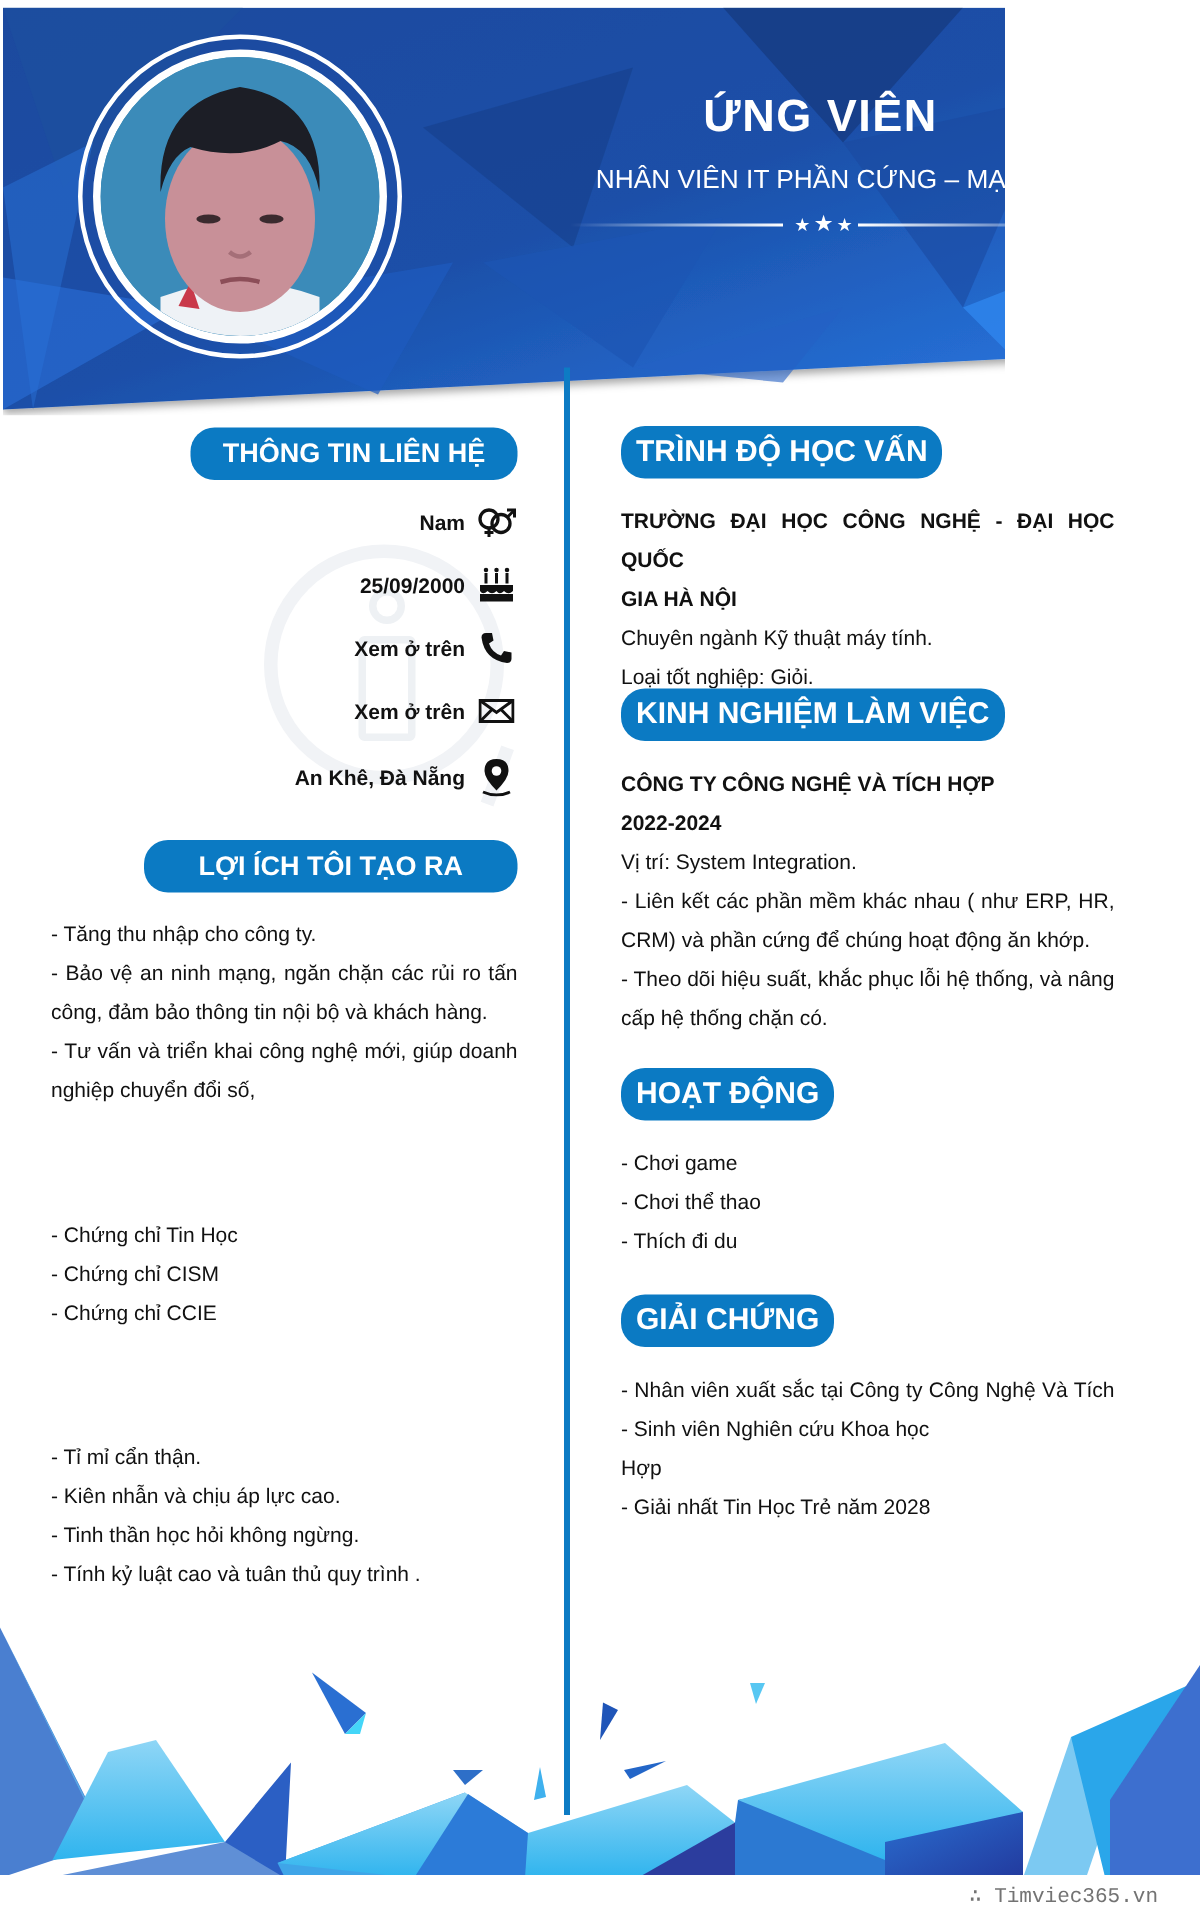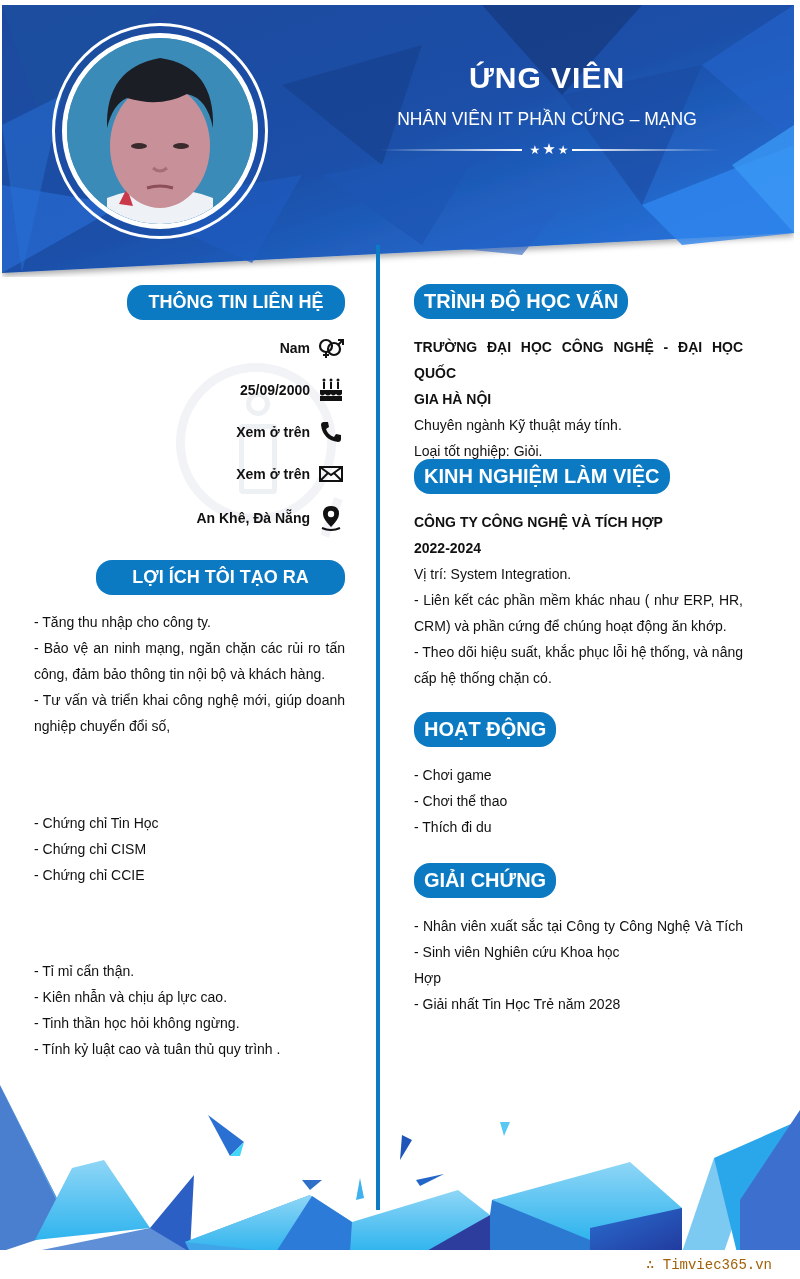--- a/index.html
+++ b/index.html
@@ -2,21 +2,21 @@
 <html><head>
 <meta charset="utf-8">
 <style>
   * { box-sizing: border-box; margin: 0; padding: 0; }
   html, body { width: 800px; height: 1279px; background: #ffffff; overflow: hidden; }
   body { font-family: "Liberation Sans", sans-serif; color: #111; position: relative; }
 
   .page { position: absolute; left: 2px; top: 5px; width: 792px; height: 1248px; background: #fff; overflow: hidden; }
 
   
-  .header { position: absolute; left: 0; top: 0; width: 792px; height: 272px; overflow: hidden; }
+  .header { position: absolute; left: 0; top: 0; width: 668px; height: 272px; overflow: hidden; }
   .header svg { position: absolute; left: 0; top: 0; }
 
   .avatar-ring-outer { position: absolute; left: 50px; top: 18px; width: 216px; height: 216px; border: 3px solid #fff; border-radius: 50%; }
   .avatar-ring-inner { position: absolute; left: 60px; top: 28px; width: 196px; height: 196px; border: 5px solid #fff; border-radius: 50%; overflow: hidden; background: #3a8ab8; }
   .avatar-ring-inner svg { position: absolute; left: 0; top: 0; }
 
   .name { position: absolute; left: 380px; top: 56px; width: 330px; text-align: center; color: #fff; font-weight: bold; font-size: 30px; letter-spacing: 1px; }
   .job-title { position: absolute; left: 380px; top: 104px; width: 330px; text-align: center; color: #fff; font-size: 17.5px; }
   .divider-stars { position: absolute; left: 378px; top: 138px; width: 340px; height: 14px; }
   .divider-stars .line-l { position: absolute; left: 0; top: 6px; width: 142px; height: 2px; background: linear-gradient(90deg, rgba(255,255,255,0), #fff); }
@@ -41,21 +41,21 @@
   .contact-row { position: absolute; right: 450px; height: 26px; display: flex; align-items: center; justify-content: flex-end; font-weight: bold; }
   .contact-row .ctext { font-size: 14px; color: #111; margin-right: 8px; white-space: nowrap; }
   .contact-row .cicon { width: 26px; height: 24px; display: flex; align-items: center; justify-content: center; }
 
   .textblock { position: absolute; font-size: 14px; color: #111; line-height: 26px; }
   .textblock p { white-space: nowrap; }
   .justify p.j { text-align: justify; text-align-last: justify; white-space: normal; }
   .bold { font-weight: bold; }
 
   .footer-art { position: absolute; left: 0; top: 1070px; width: 800px; height: 180px; }
-  .credit { position: absolute; right: 28px; top: 1256px; font-family: "Liberation Mono", monospace; font-size: 14px; color: #a16207; }
+  .credit { position: absolute; right: 28px; top: 1256px; font-family: "Liberation Mono", monospace; font-size: 14px; color: #737373; }
 </style>
 </head>
 <body>
 
 <div class="page">
 
   <div class="header">
     <svg width="792" height="272" viewBox="0 0 792 272">
       <defs>
         <linearGradient id="bg" x1="0" y1="0" x2="1" y2="1">

